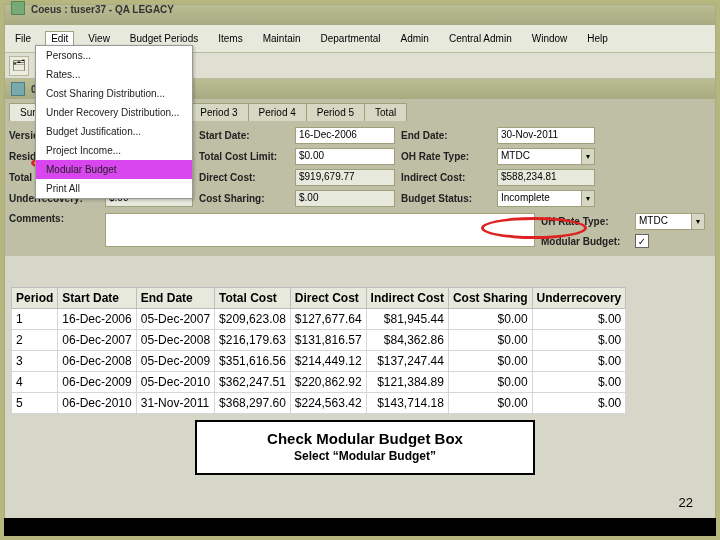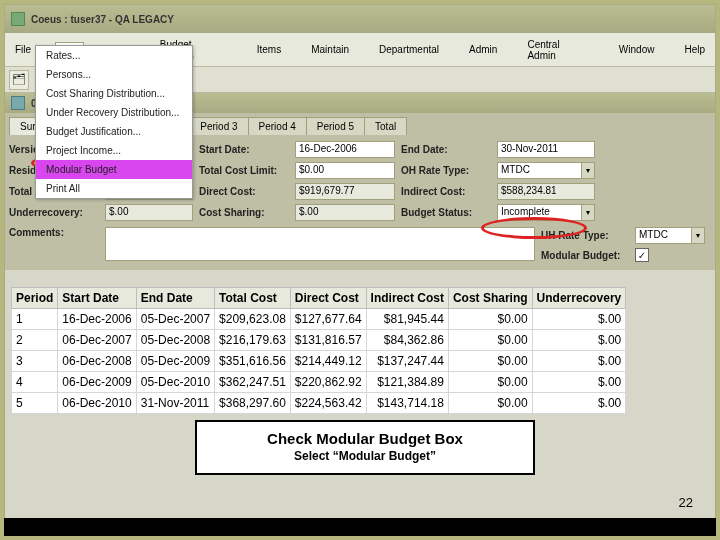--- a/index.html
+++ b/index.html
@@ -18,39 +18,39 @@
     inset: 4px;
     background: #fff;
   }
   .app-shell {
     position: absolute;
     inset: 0;
     background: #d6d7c9;
     border: 1px solid #a9ab86;
   }
   .titlebar {
-    height: 28px;
+    height: 20px;
     background: linear-gradient(#babc92, #a8aa81);
     display: flex;
-    align-items: center;
-    padding: 4px 6px;
+    align-items: flex-end;
+    padding: 10px 6px;
     gap: 6px;
     color: #333;
     font-weight: bold;
   }
   .titlebar .ico {
     width: 14px; height: 14px; background: #7a7; border: 1px solid #585;
   }
   .menubar {
-    height: 34px;
+    height: 28px;
     background: #e8e9dd;
     display: flex;
     align-items: center;
     padding: 0 4px;
-    gap: 18px;
+    gap: 8px;
     border-bottom: 1px solid #b9ba9e;
   }
   .menu-item {
     padding: 2px 6px;
     cursor: default;
   }
   .menu-item.open {
     background: #ffffff;
     border: 1px solid #9fa07c;
     padding: 1px 5px;
@@ -367,22 +367,22 @@
           <div class="fl" style="position:relative">Modular Budget:</div>
           <div class="modbud-wrap">
             <div class="cb">✓</div>
           </div>
         </div>
       </div>
 
     </div>
 
     <div class="dropdown">
+      <div class="dropdown-item">Persons...</div>
       <div class="dropdown-item">Rates...</div>
-      <div class="dropdown-item">Persons...</div>
       <div class="dropdown-item">Cost Sharing Distribution...</div>
       <div class="dropdown-item">Under Recovery Distribution...</div>
       <div class="dropdown-item">Budget Justification...</div>
       <div class="dropdown-item">Project Income...</div>
       <div class="dropdown-item hl">Modular Budget</div>
       <div class="dropdown-item">Print All</div>
     </div>
 
     <div class="red-oval" style="left:26px; top:147px; width:132px; height:22px;"></div>
     <div class="red-oval" style="left:476px; top:212px; width:106px; height:22px;"></div>

